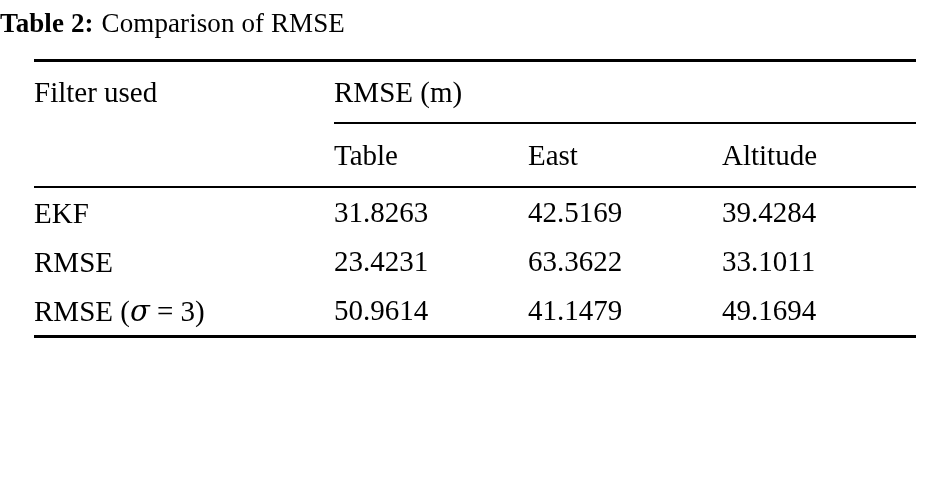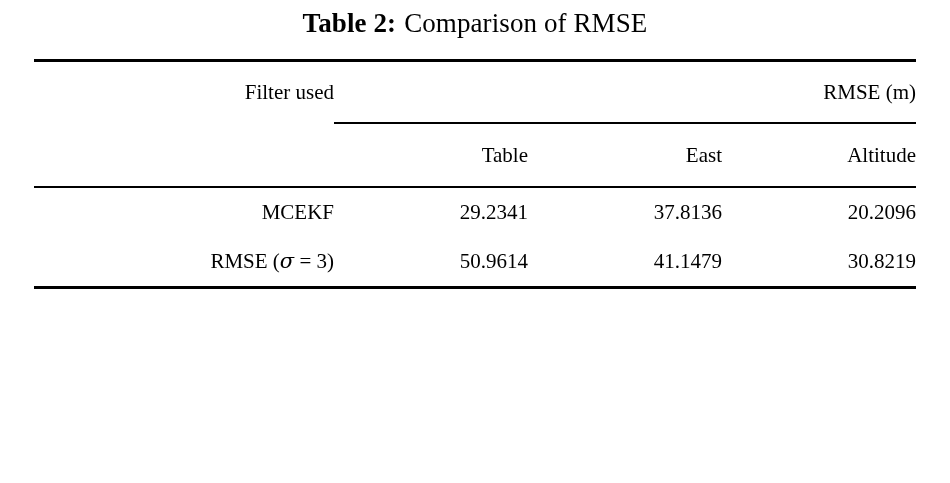--- a/index.html
+++ b/index.html
@@ -16,21 +16,20 @@
   }
 
   .table-figure {
     width: 950px;
     height: 483px;
     position: relative;
     box-sizing: border-box;
   }
 
   .caption {
-    text-align: center;
     font-size: 27px;
     padding-top: 8px;
     letter-spacing: 0.1px;
     white-space: nowrap;
   }
   .caption-label {
     font-weight: bold;
   }
   .caption-text {
     margin-left: 8px;
@@ -40,22 +39,22 @@
     border-collapse: collapse;
     margin: 20px auto 0 auto;
     width: 882px;
     table-layout: fixed;
   }
 
   table.rmse td,
   table.rmse th {
     padding: 0;
     font-weight: normal;
-    font-size: 21px;
-    text-align: right;
+    font-size: 29px;
+    text-align: left;
     vertical-align: middle;
   }
 
   
   col.c-filter { width: 300px; }
   col.c-east   { width: 194px; }
   col.c-north  { width: 194px; }
   col.c-alt    { width: 194px; }
 
   .rule-top td {
@@ -155,33 +154,39 @@
         <th></th>
         <th>Table</th>
         <th>East</th>
         <th>Altitude</th>
       </tr>
 
       <tr class="rule-mid">
         <td colspan="4"></td>
       </tr>
 
+      <tr class="body-row">
+        <td><span>EKF</span><span class="sigma"></span><span></span></td>
+        <td>31.8263</td>
+        <td>42.5169</td>
+        <td>39.4284</td>
+      </tr>
 
       <tr class="body-row">
-        <td><span>MCEKF</span><span class="sigma"></span><span></span></td>
-        <td>29.2341</td>
-        <td>37.8136</td>
-        <td>20.2096</td>
+        <td><span>RMSE</span><span class="sigma"></span><span></span></td>
+        <td>23.4231</td>
+        <td>63.3622</td>
+        <td>33.1011</td>
       </tr>
 
       <tr class="body-row">
         <td><span>RMSE (</span><span class="sigma">σ</span><span> = 3)</span></td>
         <td>50.9614</td>
         <td>41.1479</td>
-        <td>30.8219</td>
+        <td>49.1694</td>
       </tr>
 
 
       <tr class="rule-bottom">
         <td colspan="4"></td>
       </tr>
     </tbody>
   </table>
 
 </div>

